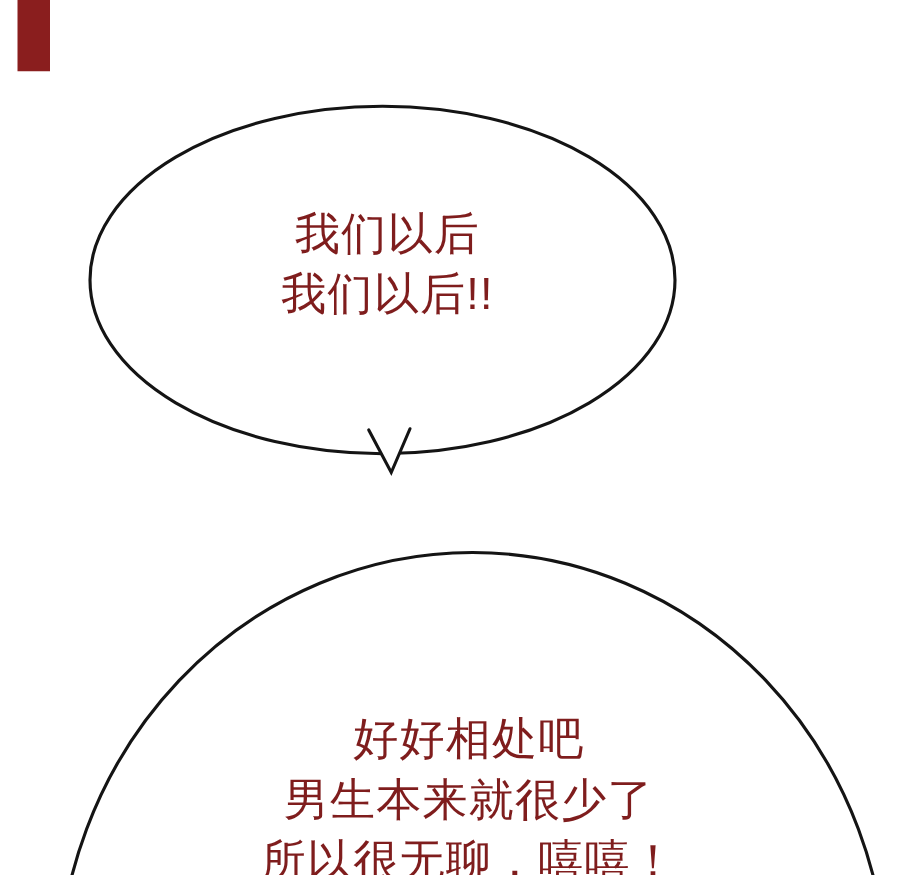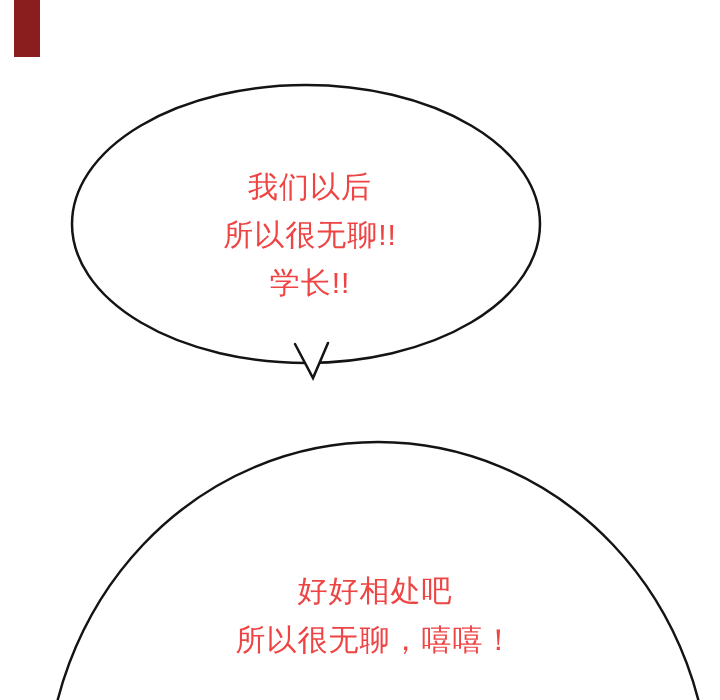--- a/index.html
+++ b/index.html
@@ -18,22 +18,22 @@
   .art {
     position: absolute;
     left: 0;
     top: 0;
     width: 720px;
     height: 700px;
   }
   .bubble-text {
     position: absolute;
     text-align: center;
-    color: #ef4444;
-    font-size: 30px;
+    color: #7f1d1d;
+    font-size: 36px;
     font-weight: 500;
     letter-spacing: 1px;
   }
   .bubble-text .line {
     display: block;
   }
   .bubble1-text {
     left: 110px;
     top: 163px;
     width: 400px;
@@ -56,22 +56,22 @@
     <rect x="14" y="0" width="26" height="57" fill="#8a1e1e"></rect>
 
     <ellipse cx="306" cy="224" rx="234" ry="139" fill="#ffffff" stroke="#141414" stroke-width="2.5"></ellipse>
     <path d="M 295 344 L 313 378 L 328 343" fill="#ffffff" stroke="#141414" stroke-width="2.5" stroke-linejoin="miter" stroke-linecap="round"></path>
 
     <ellipse cx="378" cy="792" rx="332" ry="350" fill="#ffffff" stroke="#141414" stroke-width="2.5"></ellipse>
   </svg>
 
   <div class="bubble-text bubble1-text">
     <span class="line">我们以后</span>
-    <span class="line">所以很无聊!!</span>
-    <span class="line">学长!!</span>
+    <span class="line">我们以后!!</span>
   </div>
 
   <div class="bubble-text bubble2-text">
     <span class="line">好好相处吧</span>
+    <span class="line">男生本来就很少了</span>
     <span class="line">所以很无聊，嘻嘻！</span>
   </div>
 
 </div>
 
 </body></html>

